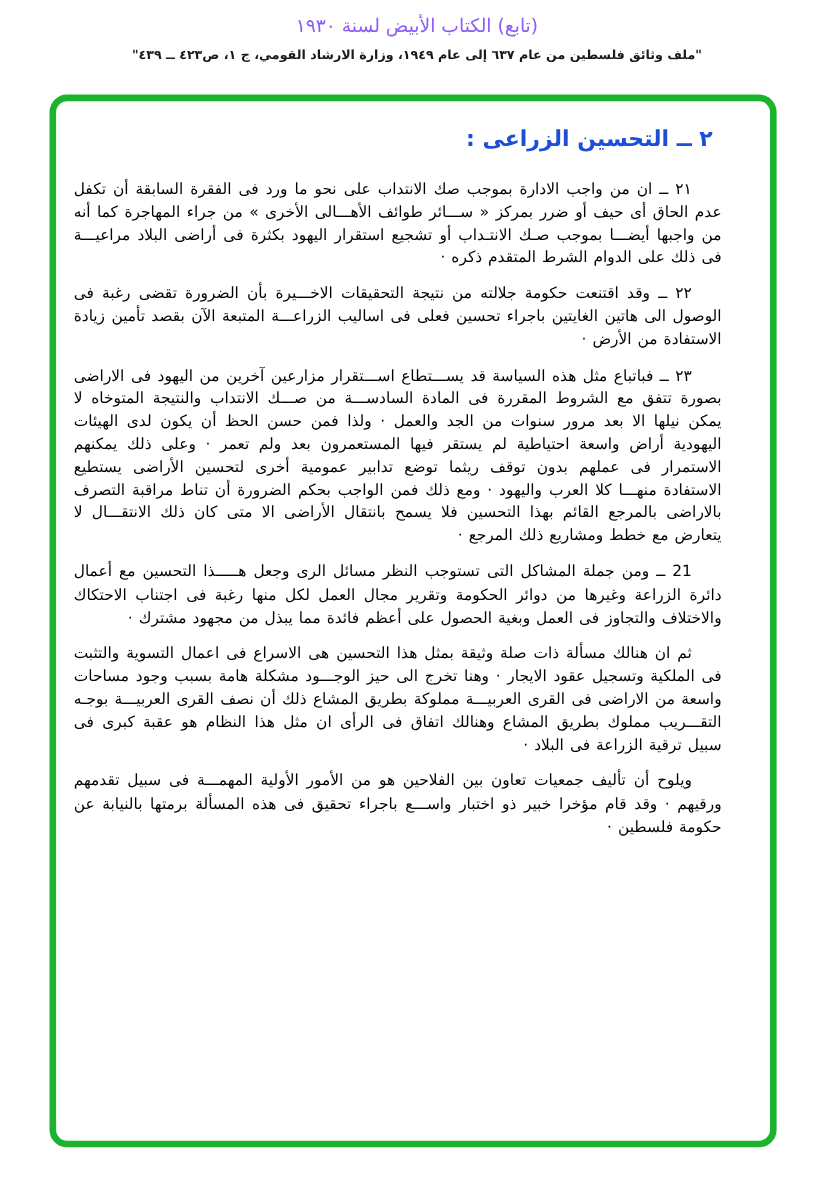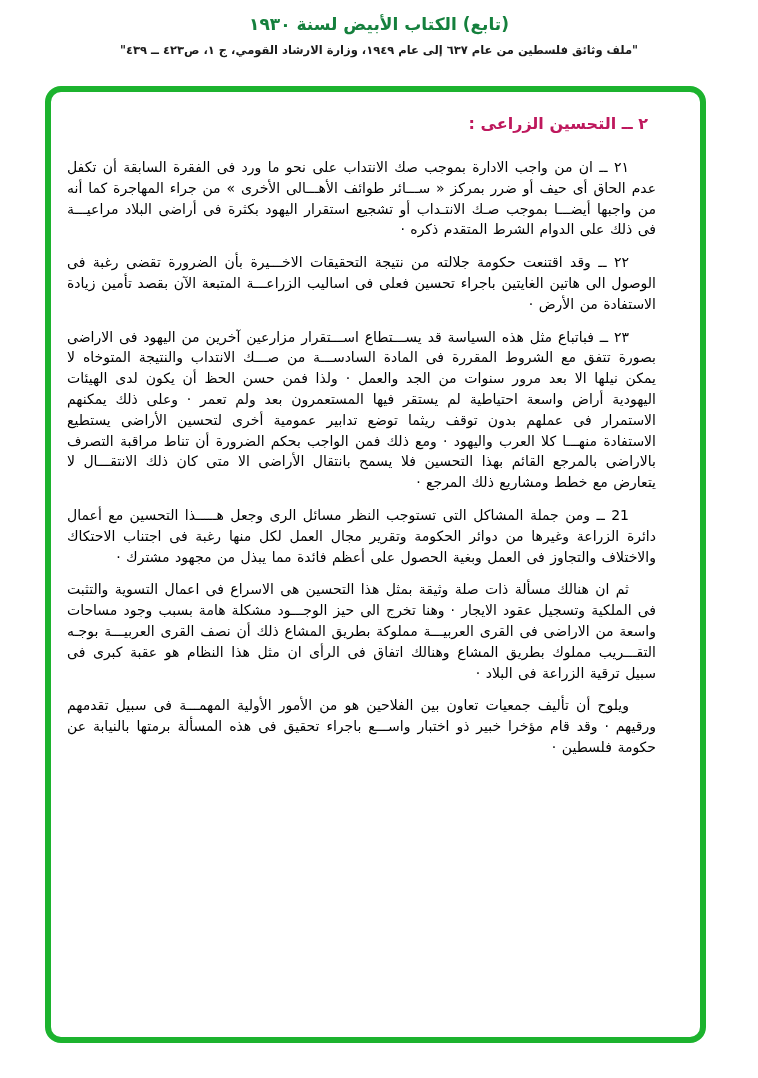--- a/index.html
+++ b/index.html
@@ -19,23 +19,23 @@
   }
   .page-header{
     position:absolute;
     top:14px;left:0;
     width:100%;
     text-align:center;
     direction:rtl;
   }
   .doc-title{
     font-size:17px;
-    font-weight:bold;
+    font-weight:normal;
     letter-spacing:0;
-    color:#15803d;
+    color:#8b5cf6;
   }
   .doc-source{
     margin-top:9px;
     font-size:11.5px;
     font-weight:bold;
     color:#1a1a1a;
   }
   .page-frame{
     position:absolute;
     left:45px;top:86px;
@@ -45,23 +45,23 @@
     background:transparent;
   }
   .frame-content{
     position:absolute;
     top:0;left:0;right:0;bottom:0;
     padding:14px 44px 0 16px;
     direction:rtl;
     overflow:hidden;
   }
   .section-heading{
-    font-size:16px;
+    font-size:20px;
     font-weight:bold;
-    color:#be185d;
+    color:#1d4ed8;
     text-indent:8px;
     margin:8px 0 24px 0;
   }
   .body-text p{
     font-size:14px;
     line-height:20.8px;
     text-align:justify;
     text-indent:27px;
     margin-bottom:12px;
     color:#000000;

